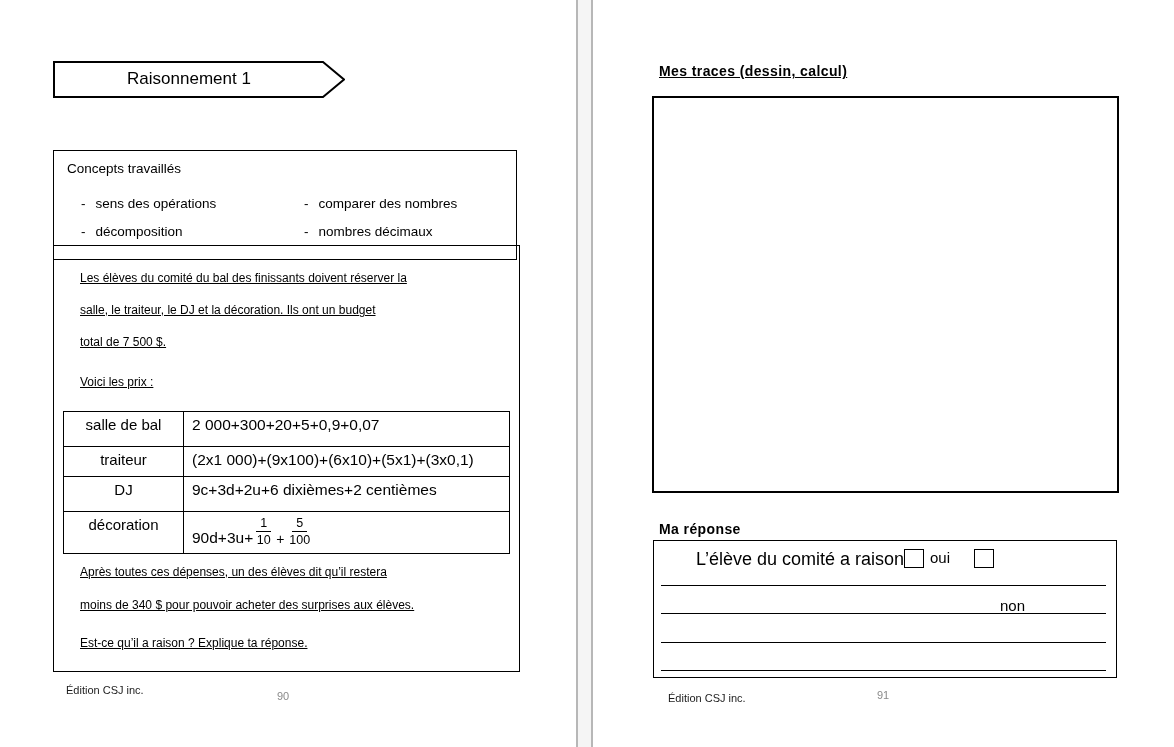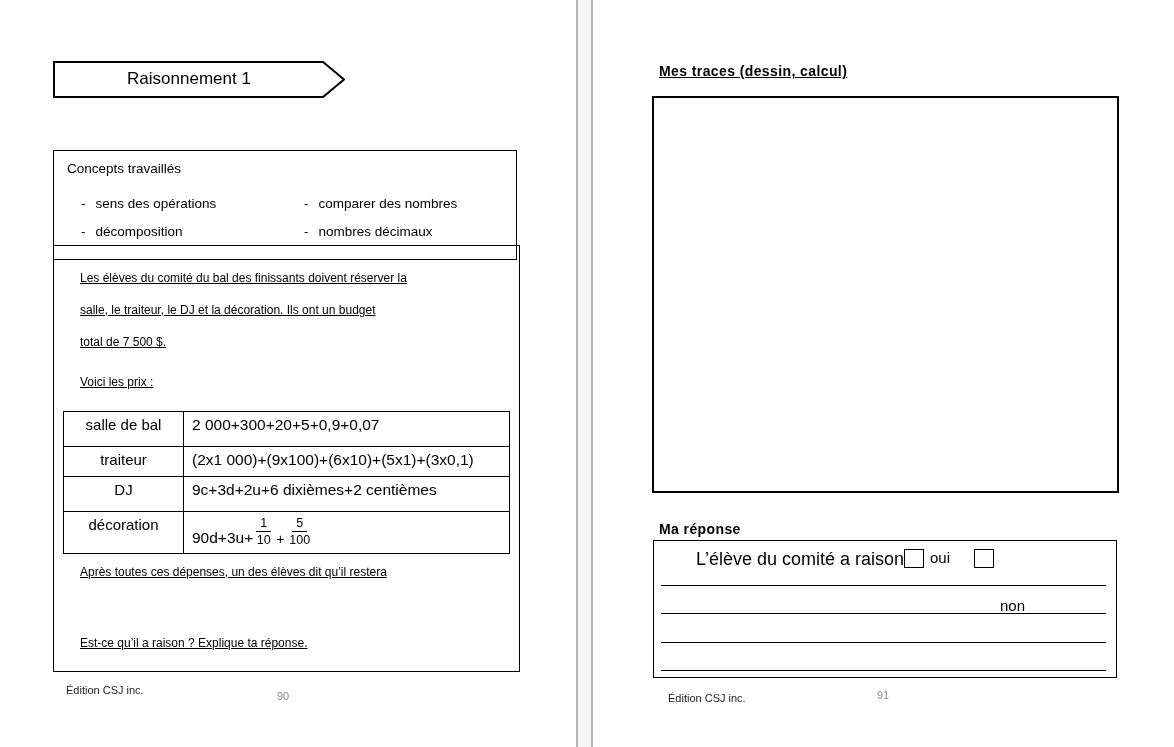--- a/index.html
+++ b/index.html
@@ -158,20 +158,21 @@
                 <span class="num">5</span>
                 <span class="den">100</span>
               </span>
             </div>
           </td>
         </tr>
       </tbody>
         </table>
 
       <div class="pline ol0">Après toutes ces dépenses, un des élèves dit qu’il restera</div>
+      <div class="pline ol1">moins de 340 $ pour pouvoir acheter des surprises aux élèves.</div>
       <div class="pline ol2">Est-ce qu’il a raison ? Explique ta réponse.</div>
     </div>
 
     <div class="footer-pub fp-left">Édition CSJ inc.</div>
     <div class="footer-num fn-left">90</div>
   </section>
 
   <section class="page page-right">
 
     <div class="section-title traces-title">Mes traces (dessin, calcul)</div>

